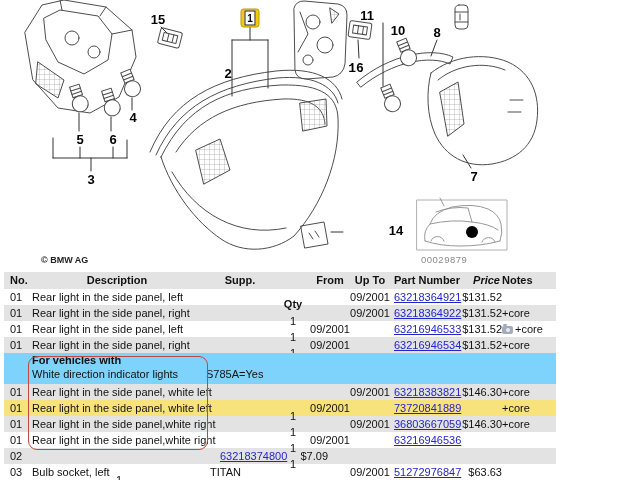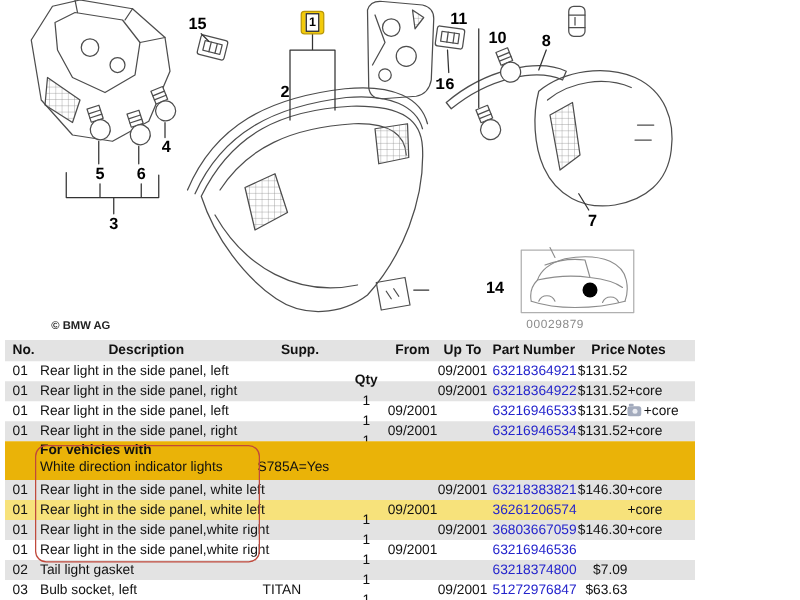--- a/index.html
+++ b/index.html
@@ -31,23 +31,23 @@
   .c-no{width:26px;padding-left:6px;}
   .c-desc{width:174px;padding-left:2px;}
   .c-supp{width:72px;padding-left:6px;}
   .c-qty{width:34px;text-align:center;padding:0;margin-top:24px;}
   .c-from{width:40px;text-align:center;padding:0;}
   .c-upto{width:40px;text-align:center;padding:0;}
   .c-part{width:70px;padding-left:4px;}
   .c-price{width:42px;text-align:right;}
   .c-notes{width:54px;text-align:left;}
   .thead .c-desc,.thead .c-supp{text-align:center;padding-left:0;}
-  .thead .c-price{padding-right:2px;}
-  a.plink{color:var(--link);cursor:pointer;}
-  .group-row{position:relative;height:31px;background:#eab308;}
+  .thead .c-price{padding-right:2px;font-style:italic;}
+  a.plink{color:var(--link);text-decoration:underline;cursor:pointer;}
+  .group-row{position:relative;height:31px;background:#7dd3fc;}
   .g1{position:absolute;left:28px;top:0px;font-weight:bold;line-height:15px;}
   .g2{position:absolute;left:28px;top:14px;line-height:15px;}
   .gs{position:absolute;left:202px;top:14px;line-height:15px;}
   #redbox{position:absolute;left:24px;top:84px;width:178px;height:92px;
           border:1px solid var(--red);border-radius:9px;pointer-events:none;z-index:3;}
   .photo-icon{display:inline-block;width:11px;height:8px;background:#a3abbd;border-radius:2px;
           position:relative;vertical-align:-1px;margin-right:2px;}
   .photo-icon::before{content:"";position:absolute;left:1px;top:-2px;width:4px;height:2px;
           background:#a3abbd;border-radius:1px;}
   .photo-icon::after{content:"";position:absolute;left:3.5px;top:2px;width:4px;height:4px;
@@ -251,21 +251,21 @@
         <div class="cell c-price">$146.30</div>
         <div class="cell c-notes"><span>+core</span></div>
       </div>
       <div class="trow yellow">
         <div class="cell c-no">01</div>
         <div class="cell c-desc">Rear light in the side panel, white left</div>
         <div class="cell c-supp"></div>
         <div class="cell c-qty">1</div>
         <div class="cell c-from">09/2001</div>
         <div class="cell c-upto"></div>
-        <div class="cell c-part"><a class="plink">36261206574</a></div>
+        <div class="cell c-part"><a class="plink">73720841889</a></div>
         <div class="cell c-price"></div>
         <div class="cell c-notes"><span>+core</span></div>
       </div>
       <div class="trow gray">
         <div class="cell c-no">01</div>
         <div class="cell c-desc">Rear light in the side panel,white right</div>
         <div class="cell c-supp"></div>
         <div class="cell c-qty">1</div>
         <div class="cell c-from"></div>
         <div class="cell c-upto">09/2001</div>
@@ -279,21 +279,20 @@
         <div class="cell c-supp"></div>
         <div class="cell c-qty">1</div>
         <div class="cell c-from">09/2001</div>
         <div class="cell c-upto"></div>
         <div class="cell c-part"><a class="plink">63216946536</a></div>
         <div class="cell c-price"></div>
         <div class="cell c-notes"></div>
       </div>
       <div class="trow gray">
         <div class="cell c-no">02</div>
-        <div class="cell c-desc">Tail light gasket</div>
         <div class="cell c-supp"></div>
         <div class="cell c-qty">1</div>
         <div class="cell c-from"></div>
         <div class="cell c-upto"></div>
         <div class="cell c-part"><a class="plink">63218374800</a></div>
         <div class="cell c-price">$7.09</div>
         <div class="cell c-notes"></div>
       </div>
       <div class="trow">
         <div class="cell c-no">03</div>

